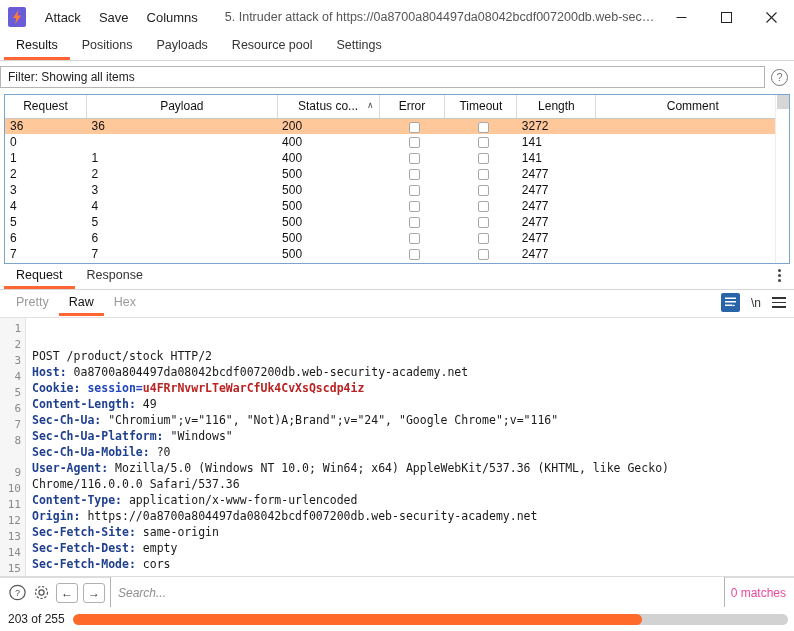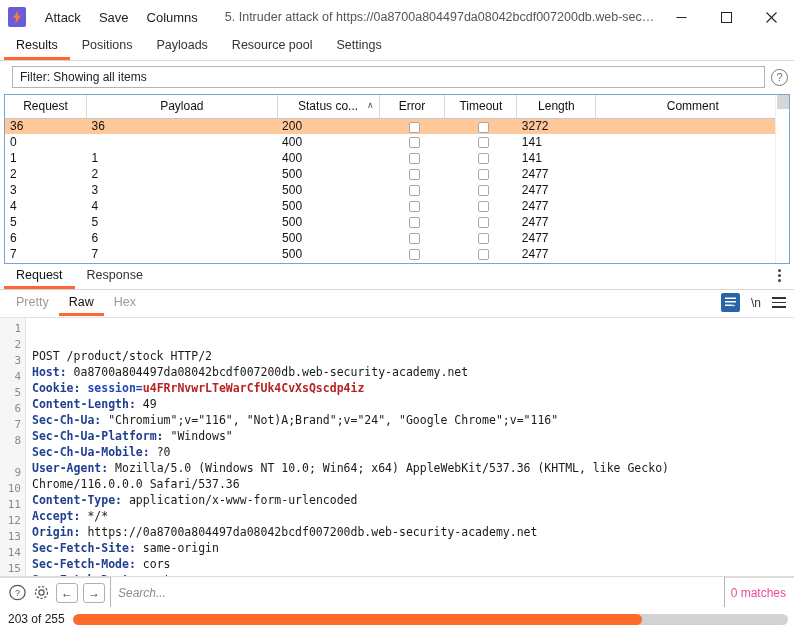--- a/index.html
+++ b/index.html
@@ -53,21 +53,21 @@
   .tab {
     font-size: 12.5px; color: #333;
     padding: 4px 12px 5px 12px;
     border-bottom: 3px solid transparent;
     cursor: default; white-space: nowrap;
   }
   .tab.active { border-bottom-color: #ff6633; color: #111; }
 
   
   .filterbar {
-    padding: 5px 6px 4px 12px;
+    padding: 5px 6px 4px 0;
     display: flex; align-items: center; gap: 6px;
     background: #fff;
   }
   .filterbox {
     flex: 1; height: 22px;
     border: 1px solid #b4b4b4; background: #fff;
     display: flex; align-items: center;
     padding: 0 7px; font-size: 12px; color: #222;
   }
   .helpcircle {
@@ -436,25 +436,24 @@
           <div class="ln">POST /product/stock HTTP/2</div>
           <div class="ln"><span class="hk">Host:</span><span> 0a8700a804497da08042bcdf007200db.web-security-academy.net</span></div>
           <div class="ln"><span class="hk">Cookie:</span><span><span class="hv-blue"> session=</span><span class="hv-red">u4FRrNvwrLTeWarCfUk4CvXsQscdp4iz</span></span></div>
           <div class="ln"><span class="hk">Content-Length:</span><span> 49</span></div>
           <div class="ln"><span class="hk">Sec-Ch-Ua:</span><span> "Chromium";v="116", "Not)A;Brand";v="24", "Google Chrome";v="116"</span></div>
           <div class="ln"><span class="hk">Sec-Ch-Ua-Platform:</span><span> "Windows"</span></div>
           <div class="ln"><span class="hk">Sec-Ch-Ua-Mobile:</span><span> ?0</span></div>
           <div class="ln"><span class="hk">User-Agent:</span><span> Mozilla/5.0 (Windows NT 10.0; Win64; x64) AppleWebKit/537.36 (KHTML, like Gecko)</span></div>
           <div class="ln">Chrome/116.0.0.0 Safari/537.36</div>
           <div class="ln"><span class="hk">Content-Type:</span><span> application/x-www-form-urlencoded</span></div>
-          <div class="ln"><span class="hk">Accept:</span><span> */*</span></div>
           <div class="ln"><span class="hk">Origin:</span><span> https://0a8700a804497da08042bcdf007200db.web-security-academy.net</span></div>
           <div class="ln"><span class="hk">Sec-Fetch-Site:</span><span> same-origin</span></div>
+          <div class="ln"><span class="hk">Sec-Fetch-Dest:</span><span> empty</span></div>
           <div class="ln"><span class="hk">Sec-Fetch-Mode:</span><span> cors</span></div>
-          <div class="ln"><span class="hk">Sec-Fetch-Dest:</span><span> empty</span></div>
         </div>
     </div>
   </div>
 
   <div class="searchbar">
     <div class="icobtn">
       <svg width="17" height="17" viewBox="0 0 17 17" aria-hidden="true">
         <ellipse cx="8.5" cy="8.5" rx="7.6" ry="7.2" fill="none" stroke="#555" stroke-width="1.2"></ellipse>
         <text x="8.5" y="12" font-size="9" text-anchor="middle" fill="#555" font-family="Liberation Sans, sans-serif">?</text>
       </svg>

